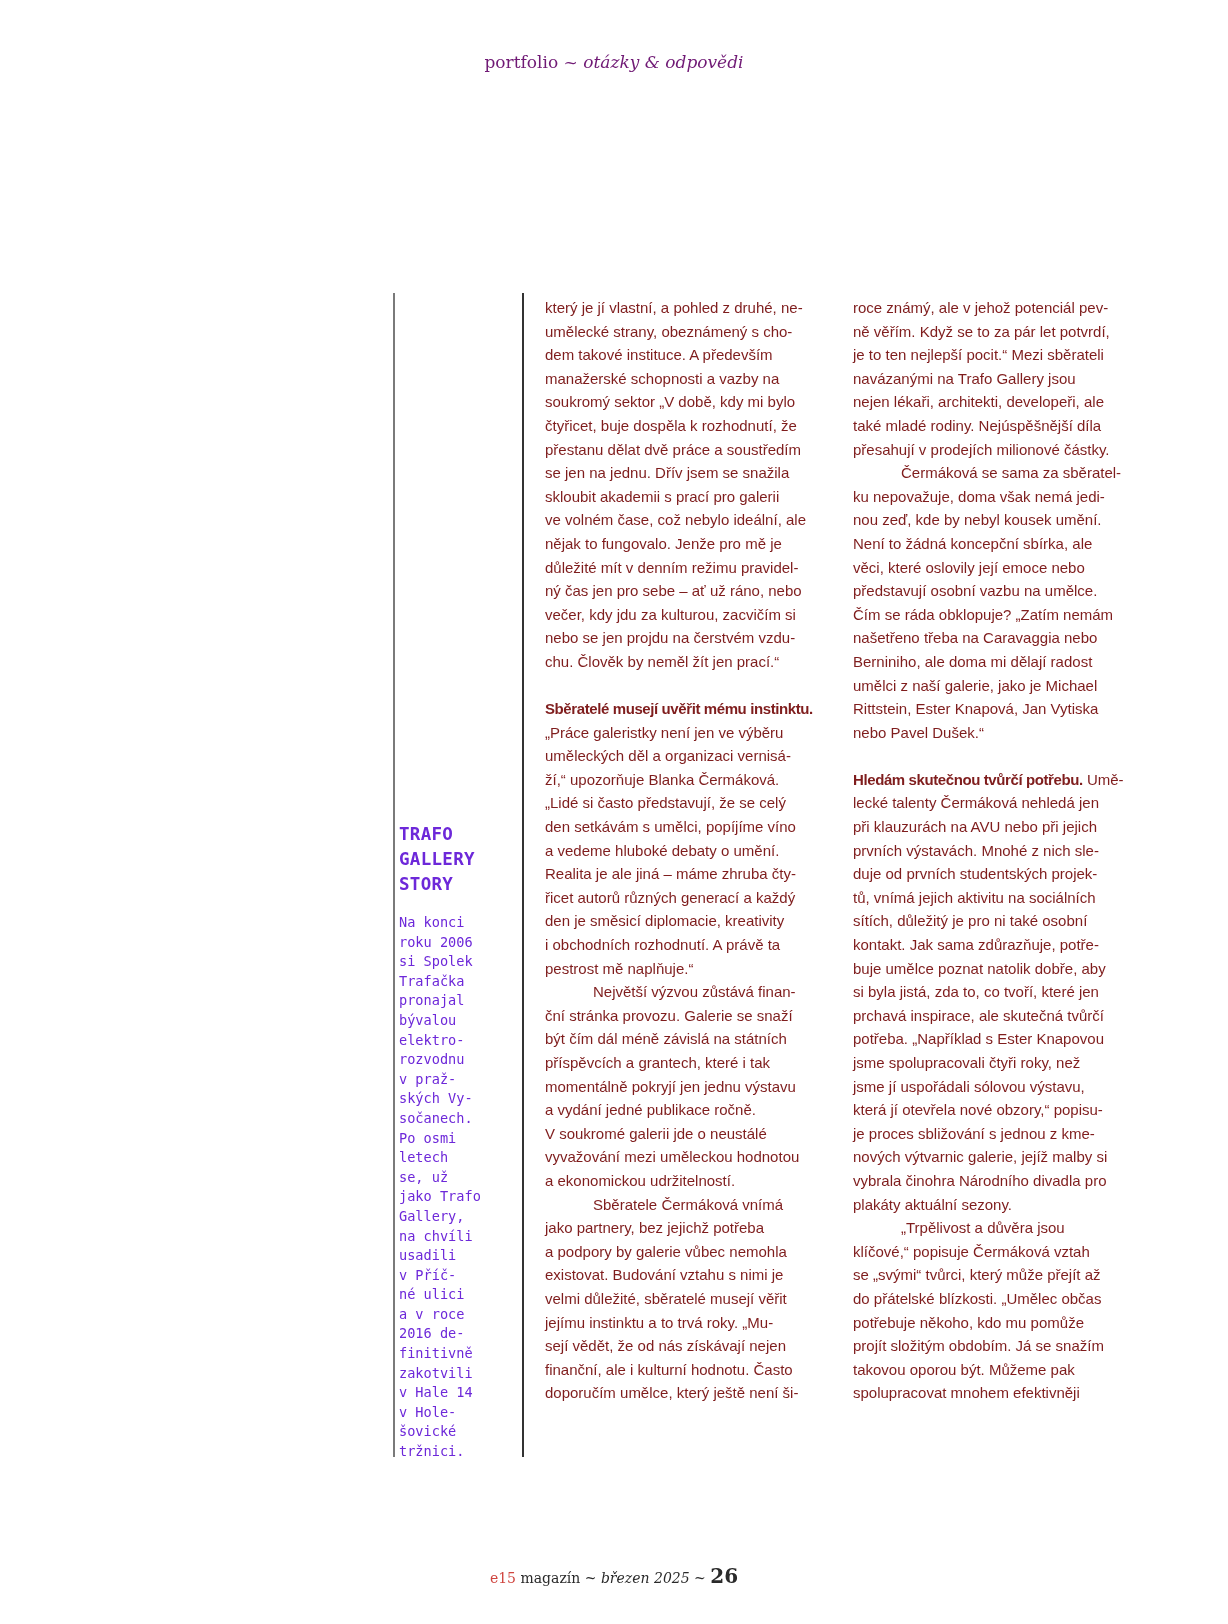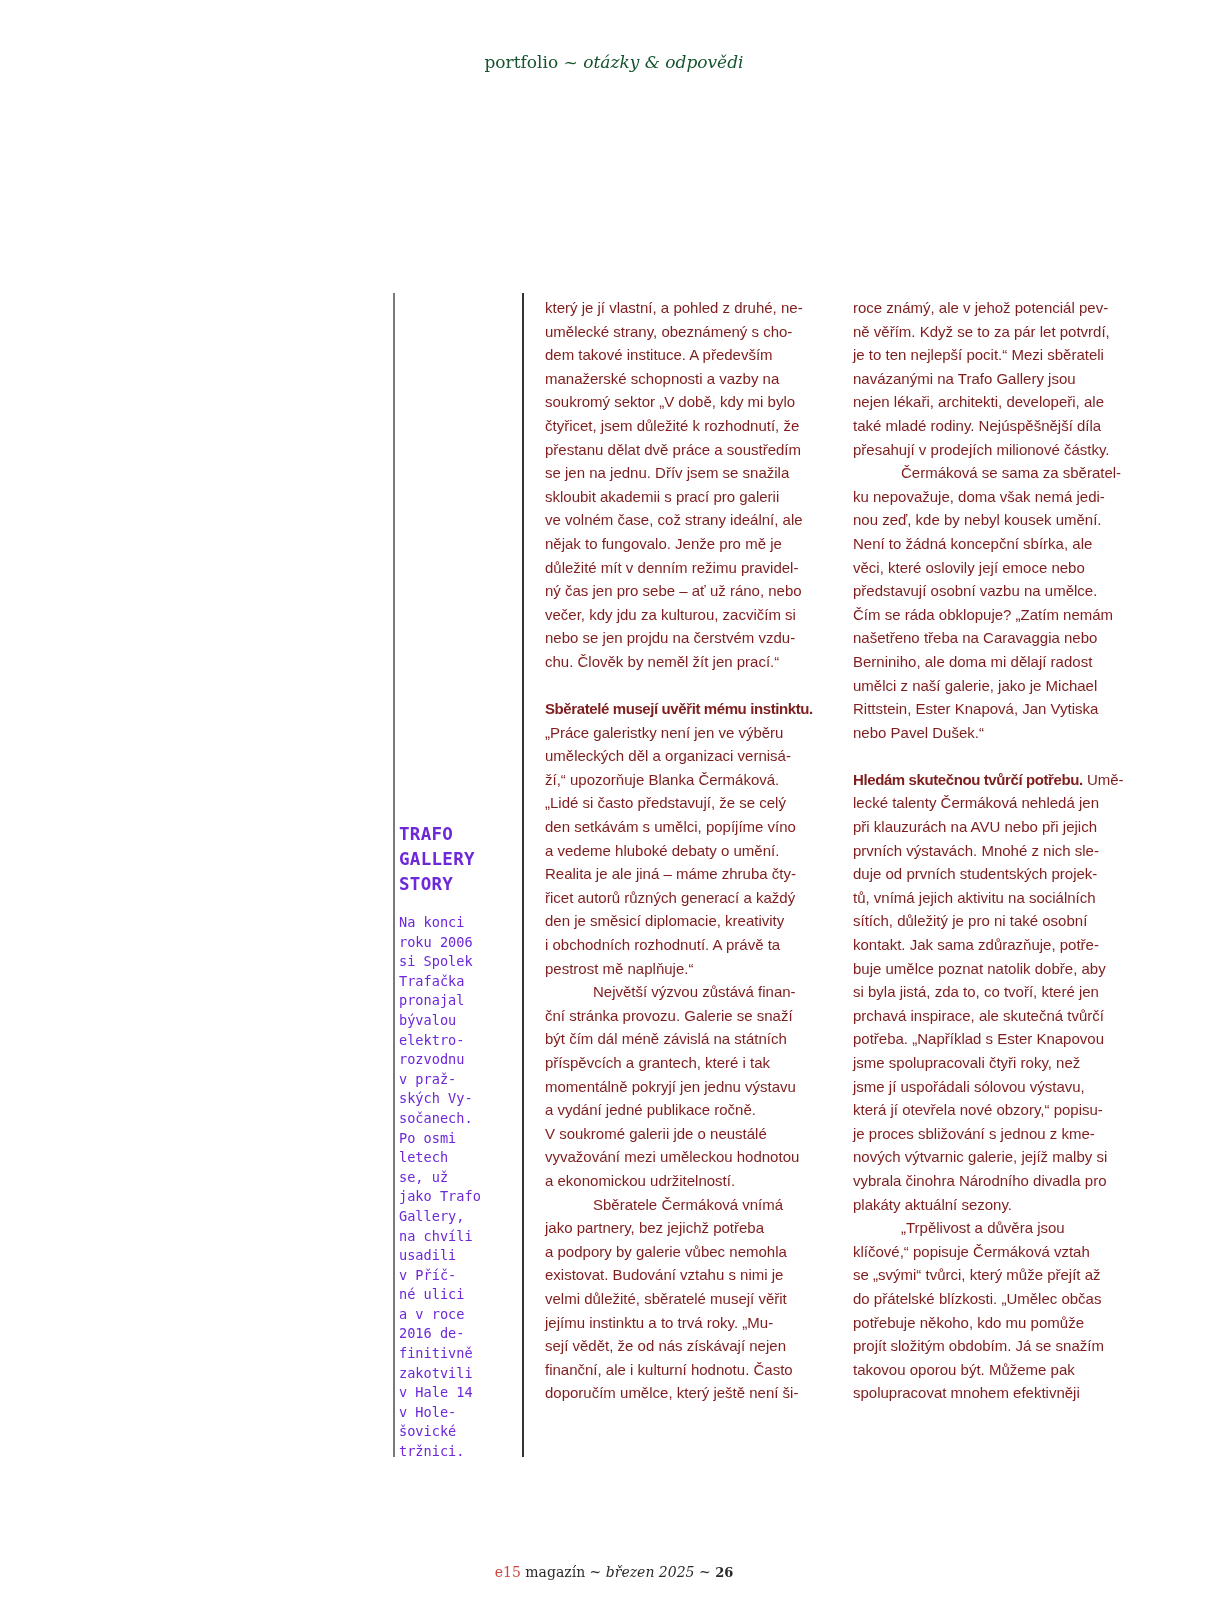--- a/index.html
+++ b/index.html
@@ -1,19 +1,19 @@
 <!DOCTYPE html>
 <html><head>
 <meta charset="utf-8">
 <style>
   html, body { margin: 0; padding: 0; background: #ffffff; }
   body { width: 1228px; height: 1624px; position: relative; overflow: hidden; }
   .header {
     position: absolute; top: 52px; left: 0; width: 1228px; text-align: center;
-    font-family: "DejaVu Serif", "Liberation Serif", serif; font-size: 17px; color: #14532d;
+    font-family: "DejaVu Serif", "Liberation Serif", serif; font-size: 17px; color: #701a75;
   }
   .header .sect { font-weight: normal; }
   .header .sub { font-style: italic; }
   .rule-left { position: absolute; left: 393px; top: 293px; width: 2px; height: 1164px; background: #7a7a7a; }
   .rule-right { position: absolute; left: 522px; top: 293px; width: 2px; height: 1164px; background: #333333; }
   .sidebar {
     position: absolute; left: 399px; top: 822px; width: 100px;
     font-family: "DejaVu Sans Mono", "Liberation Mono", monospace; color: #6d28d9;
   }
   .sidebar .title { font-weight: bold; font-size: 17.5px; line-height: 25px; letter-spacing: 0.3px; margin: 0 0 16px 0; }
@@ -27,21 +27,21 @@
   .col .ln { display: block; white-space: nowrap; }
   .col .ind { padding-left: 48px; }
   .col .gap { height: 23.6px; }
   .col .lead { font-weight: bold; letter-spacing: -0.4px; font-family: Liberation Sans, sans-serif; }
   .footer {
     position: absolute; top: 1564px; left: 0; width: 1228px; text-align: center;
     font-family: "DejaVu Serif", "Liberation Serif", serif; font-size: 14px; color: #2a2a2a;
   }
   .footer .brand { color: #d0453f; }
   .footer .date { font-style: italic; }
-  .footer .page { font-weight: bold; font-size: 13px; }
+  .footer .page { font-weight: bold; font-size: 20px; }
 </style>
 </head>
 <body>
 
 <div class="header">
   <span class="sect">portfolio</span><span> ~ </span><span class="sub">otázky &amp; odpovědi</span>
 </div>
 
 <div class="rule-left"></div>
 <div class="rule-right"></div>
@@ -81,25 +81,25 @@
 šovické
 tržnici.</div>
 </div>
 
 <div class="col col1" id="col1">
     <span class="ln">který je jí vlastní, a pohled z druhé, ne-</span>
     <span class="ln">umělecké strany, obeznámený s cho-</span>
     <span class="ln">dem takové instituce. A především</span>
     <span class="ln">manažerské schopnosti a vazby na</span>
     <span class="ln">soukromý sektor „V době, kdy mi bylo</span>
-    <span class="ln">čtyřicet, jsem důležité k rozhodnutí, že</span>
+    <span class="ln">čtyřicet, buje dospěla k rozhodnutí, že</span>
     <span class="ln">přestanu dělat dvě práce a soustředím</span>
     <span class="ln">se jen na jednu. Dřív jsem se snažila</span>
     <span class="ln">skloubit akademii s prací pro galerii</span>
-    <span class="ln">ve volném čase, což strany ideální, ale</span>
+    <span class="ln">ve volném čase, což nebylo ideální, ale</span>
     <span class="ln">nějak to fungovalo. Jenže pro mě je</span>
     <span class="ln">důležité mít v denním režimu pravidel-</span>
     <span class="ln">ný čas jen pro sebe – ať už ráno, nebo</span>
     <span class="ln">večer, kdy jdu za kulturou, zacvičím si</span>
     <span class="ln">nebo se jen projdu na čerstvém vzdu-</span>
     <span class="ln">chu. Člověk by neměl žít jen prací.“</span>
     <div class="gap"></div>
     <span class="ln lead">Sběratelé musejí uvěřit mému instinktu.</span>
     <span class="ln">„Práce galeristky není jen ve výběru</span>
     <span class="ln">uměleckých děl a organizaci vernisá-</span>

